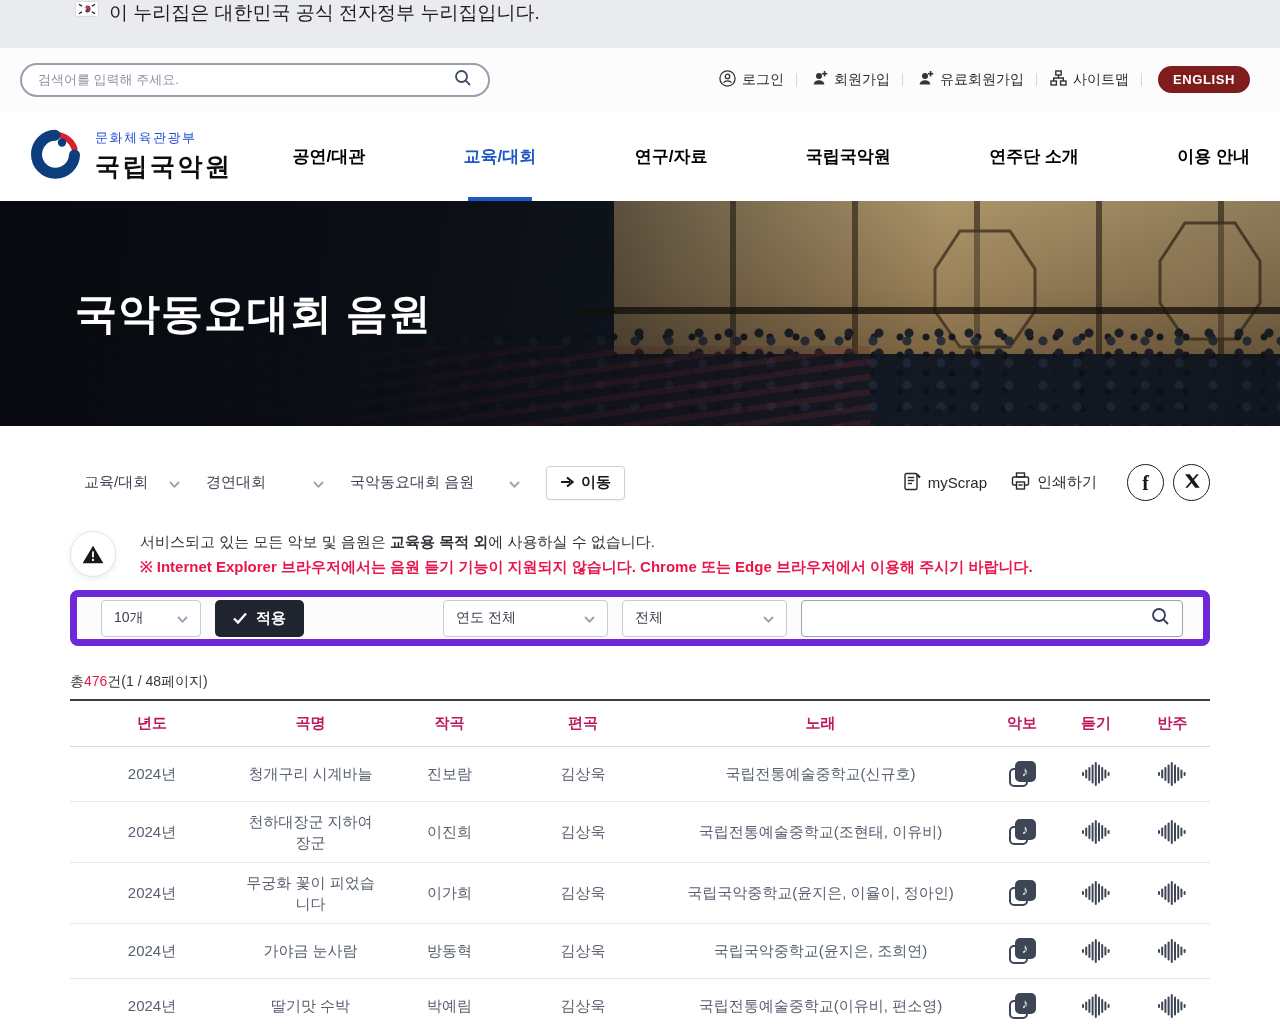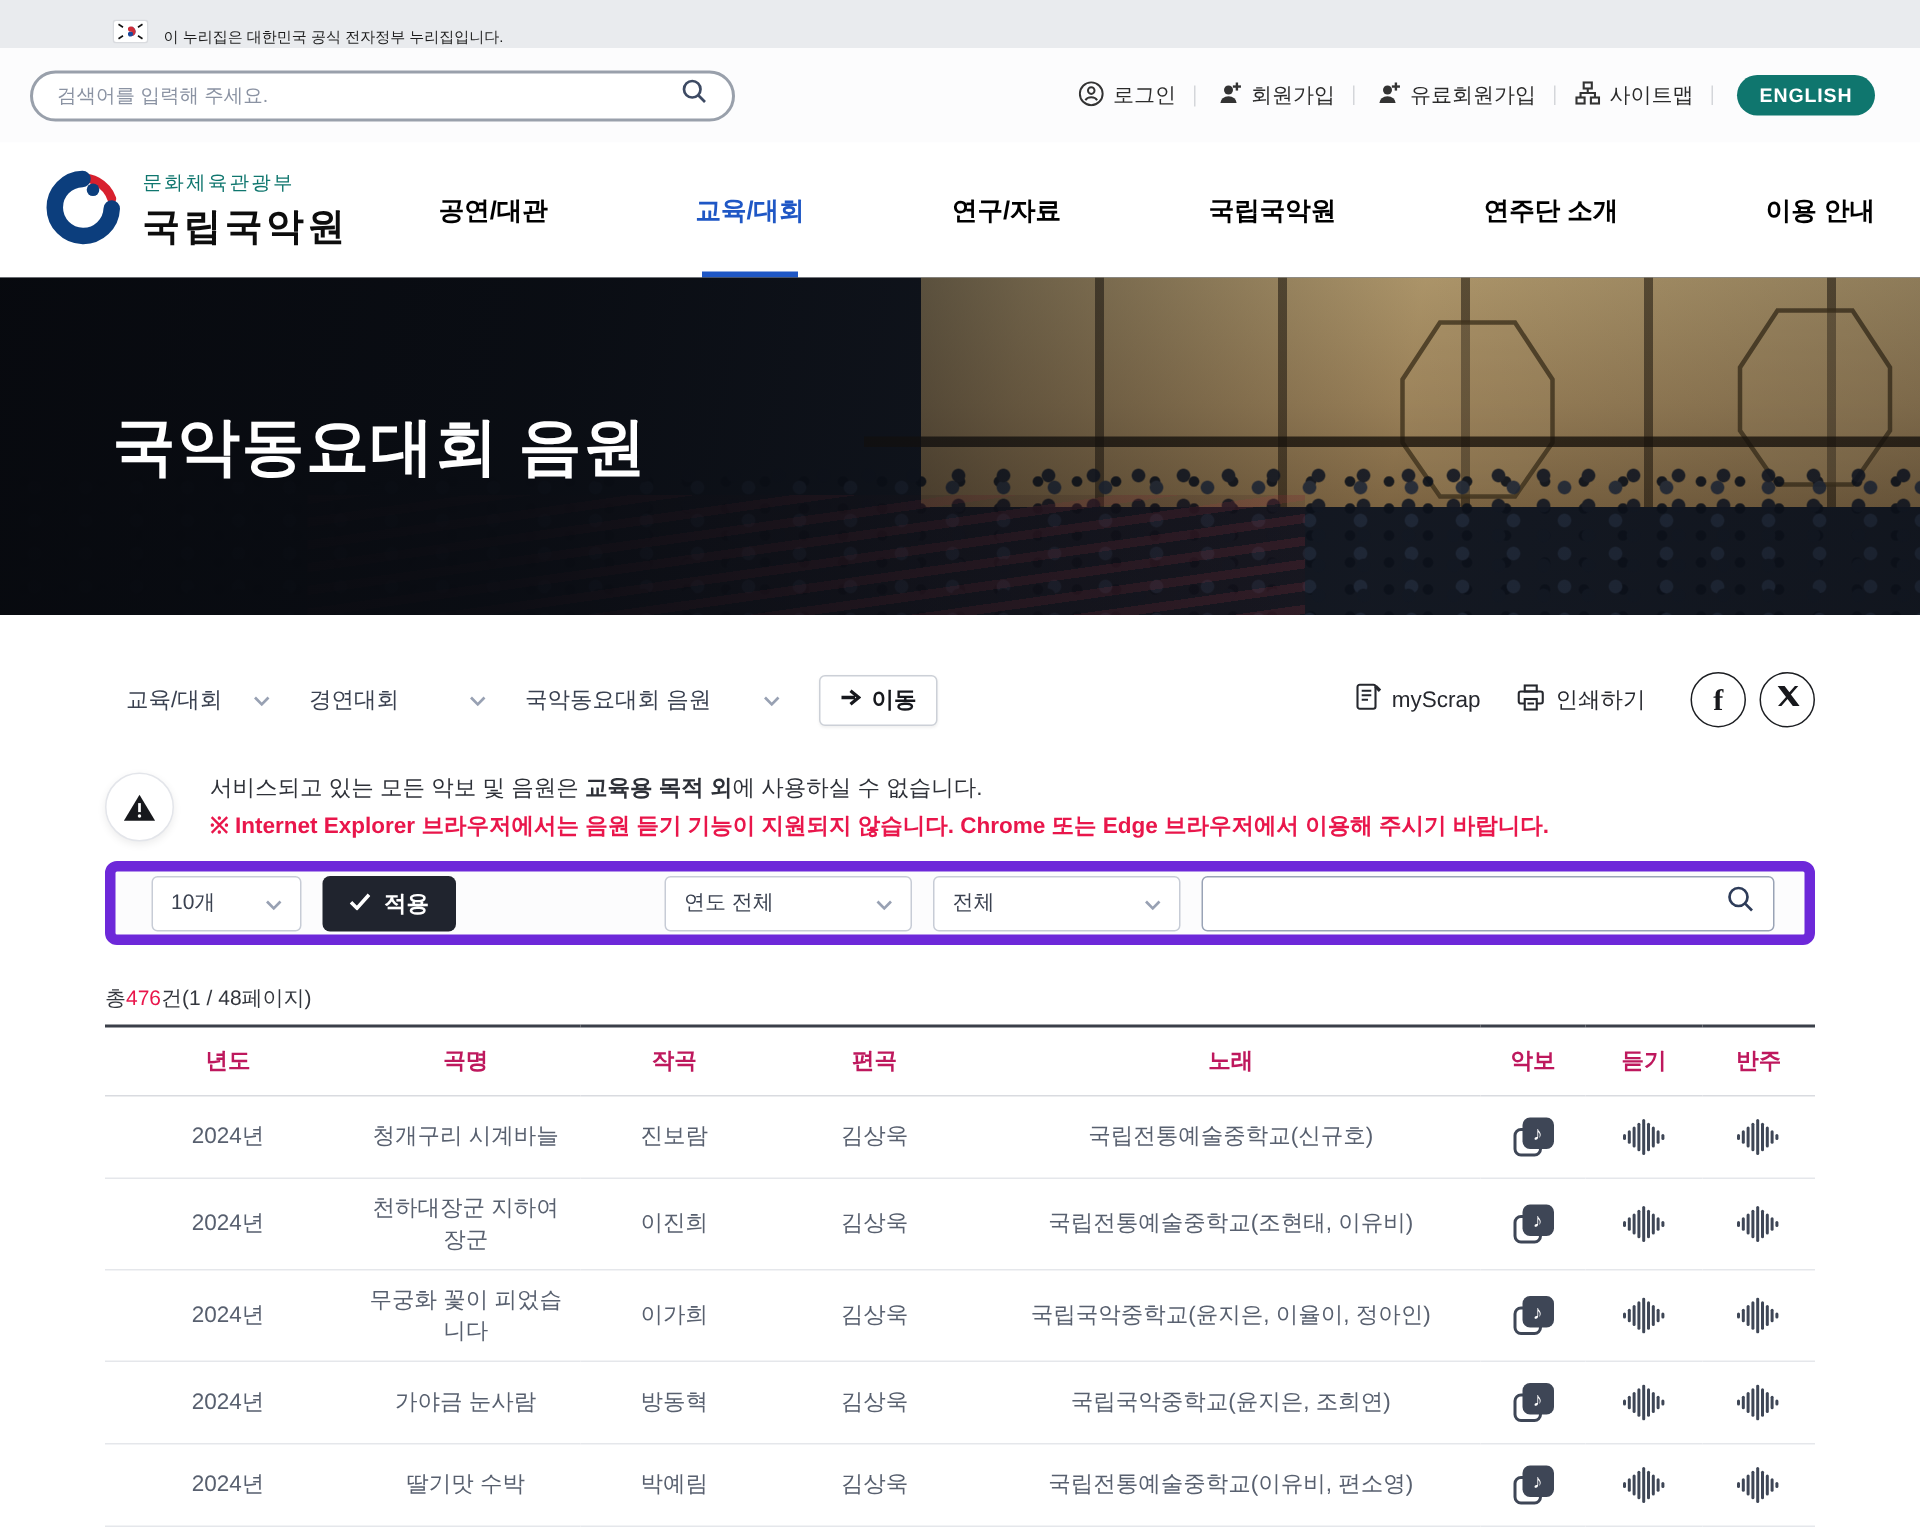--- a/index.html
+++ b/index.html
@@ -1,35 +1,35 @@
 <!DOCTYPE html>
 <html><head>
 <meta charset="utf-8">
 <style>
   * { box-sizing: border-box; margin: 0; padding: 0; }
   body { margin: 0; background: #fff; font-family: "Liberation Sans", sans-serif; }
   .page { width: 1280px; height: 1024px; overflow: hidden; position: relative; background: #fff; }
 
   
-  .gov-banner { height: 32px; background: #e9ebee; display: flex; align-items: flex-end; padding-left: 75px; gap: 10px; font-size: 10px; color: #1d1d1d; }
+  .gov-banner { height: 48px; background: #e9ebee; display: flex; align-items: flex-start; padding-left: 75px; gap: 10px; font-size: 19px; color: #1d1d1d; }
 
   
   .util-header { height: 63px; background: #fcfcfd; display: flex; align-items: center; padding: 0 30px 0 20px; }
   .search-pill { width: 470px; height: 34px; border: 2px solid #99a0ab; border-radius: 18px; display: flex; align-items: center; padding: 0 16px; background: #fff; }
   .search-pill input { flex: 1; border: 0; outline: 0; font-size: 13px; color: #333; background: transparent; font-family: inherit; }
   .search-pill input::placeholder { color: #8b93a3; }
   .util-links { margin-left: auto; display: flex; align-items: center; text-align: center; }
   .util-link { display: flex; align-items: center; gap: 6px; font-size: 14px; color: #2b2b2b; padding: 0 13px; position: relative; cursor: pointer; text-decoration: none; }
   .util-link::after { content: ""; position: absolute; right: 0; top: 3px; bottom: 3px; width: 1px; background: #d4d6da; }
-  .english-btn { margin-left: 16px; background: #0f766e; color: #fff; font-weight: bold; font-size: 13px; padding: 6px 15px; border-radius: 14px; letter-spacing: .6px; cursor: pointer; text-decoration: none; }
+  .english-btn { margin-left: 16px; background: #7f1d1d; color: #fff; font-weight: bold; font-size: 13px; padding: 6px 15px; border-radius: 14px; letter-spacing: .6px; cursor: pointer; text-decoration: none; }
 
   
   .main-header { height: 90px; background: #fff; display: flex; align-items: center; padding: 0 30px; position: relative; }
   .logo { display: flex; align-items: center; gap: 13px; cursor: pointer; }
-  .logo-text .ministry { font-size: 13px; color: #0f766e; letter-spacing: 1.5px; margin-bottom: 3px; }
+  .logo-text .ministry { font-size: 13px; color: #1d4ed8; letter-spacing: 1.5px; margin-bottom: 3px; }
   .logo-text .org { font-size: 25px; font-weight: bold; color: #0d0d0d; letter-spacing: 2.5px; }
   .nav { display: flex; flex: 1; justify-content: space-between; margin-left: 60px; height: 90px; }
   .nav-item { font-size: 17px; font-weight: bold; color: #000000; display: flex; align-items: center; position: relative; cursor: pointer; text-decoration: none; }
   .nav-item.active { color: #1f57c5; }
   .nav-item.active::after { content: ""; position: absolute; left: 50%; transform: translateX(-50%); bottom: 0; width: 64px; height: 4px; background: #1f57c5; }
 
   
   .hero { height: 225px; position: relative; background: #151a24; overflow: hidden; }
   .hero-wall { position: absolute; top: 0; right: 0; width: 52%; height: 68%;
     background:

